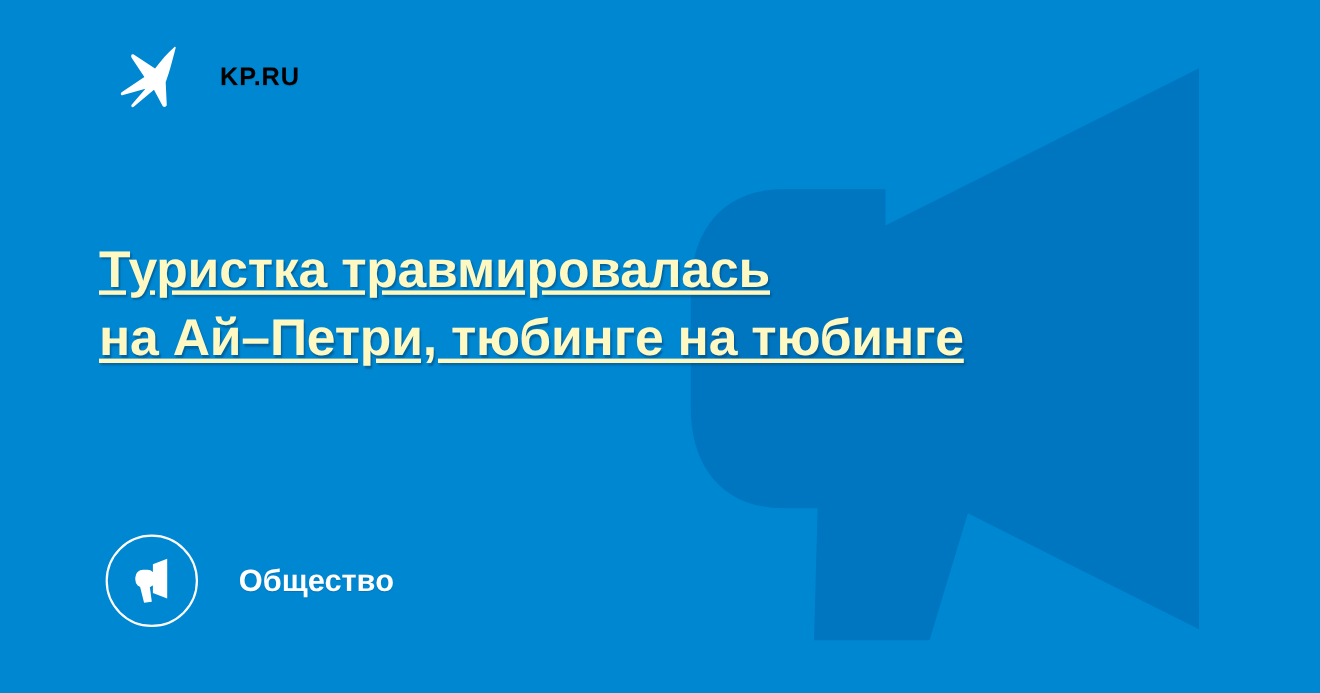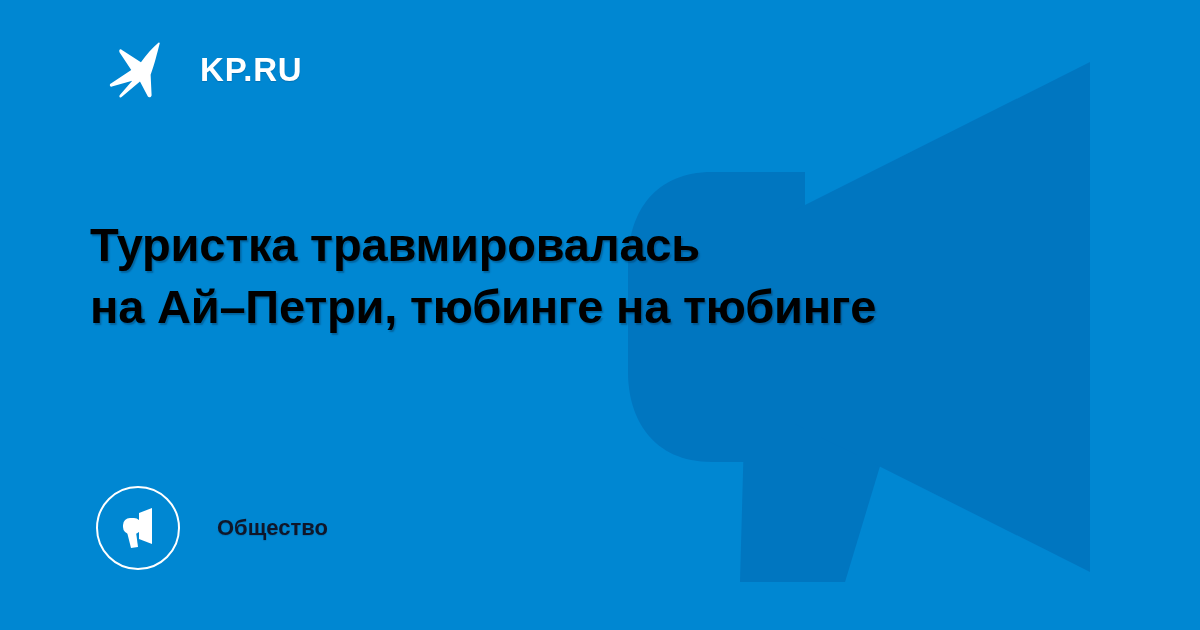--- a/index.html
+++ b/index.html
@@ -42,41 +42,42 @@
     height: 62px;
   }
   .brand-mark {
     width: 62px;
     height: 62px;
     display: block;
     flex: 0 0 auto;
   }
   .brand-name {
     margin-left: 30px;
-    color: #ffffff;
-    font-size: 33px;
+    color: #000000;
+    font-size: 23px;
     font-weight: bold;
     letter-spacing: 0.8px;
     line-height: 1;
     white-space: nowrap;
     text-shadow: 0 1px 1px rgba(0, 50, 90, 0.25);
   }
 
   
   .headline {
     position: absolute;
     left: 90px;
     top: 214px;
     width: 1000px;
-    color: #000000;
+    color: #fef9c3;
     font-size: 47px;
     font-weight: bold;
     line-height: 62px;
     letter-spacing: -0.2px;
     text-shadow: 1.5px 2px 1.5px rgba(0, 58, 100, 0.45);
+    text-decoration: underline;
   }
   .headline-line {
     display: block;
     white-space: nowrap;
   }
 
   
   .category {
     position: absolute;
     left: 96px;
@@ -98,22 +99,22 @@
     position: absolute;
     left: 50%;
     top: 50%;
     transform: translate(-50%, -50%);
     width: 48px;
     height: 48px;
     display: block;
   }
   .category-label {
     margin-left: 37px;
-    color: #0f172a;
-    font-size: 22px;
+    color: #ffffff;
+    font-size: 28px;
     font-weight: bold;
     line-height: 1;
     white-space: nowrap;
     text-shadow: 0 1px 1px rgba(0, 50, 90, 0.2);
   }
 </style>
 </head>
 <body>
 
 <div class="card">

